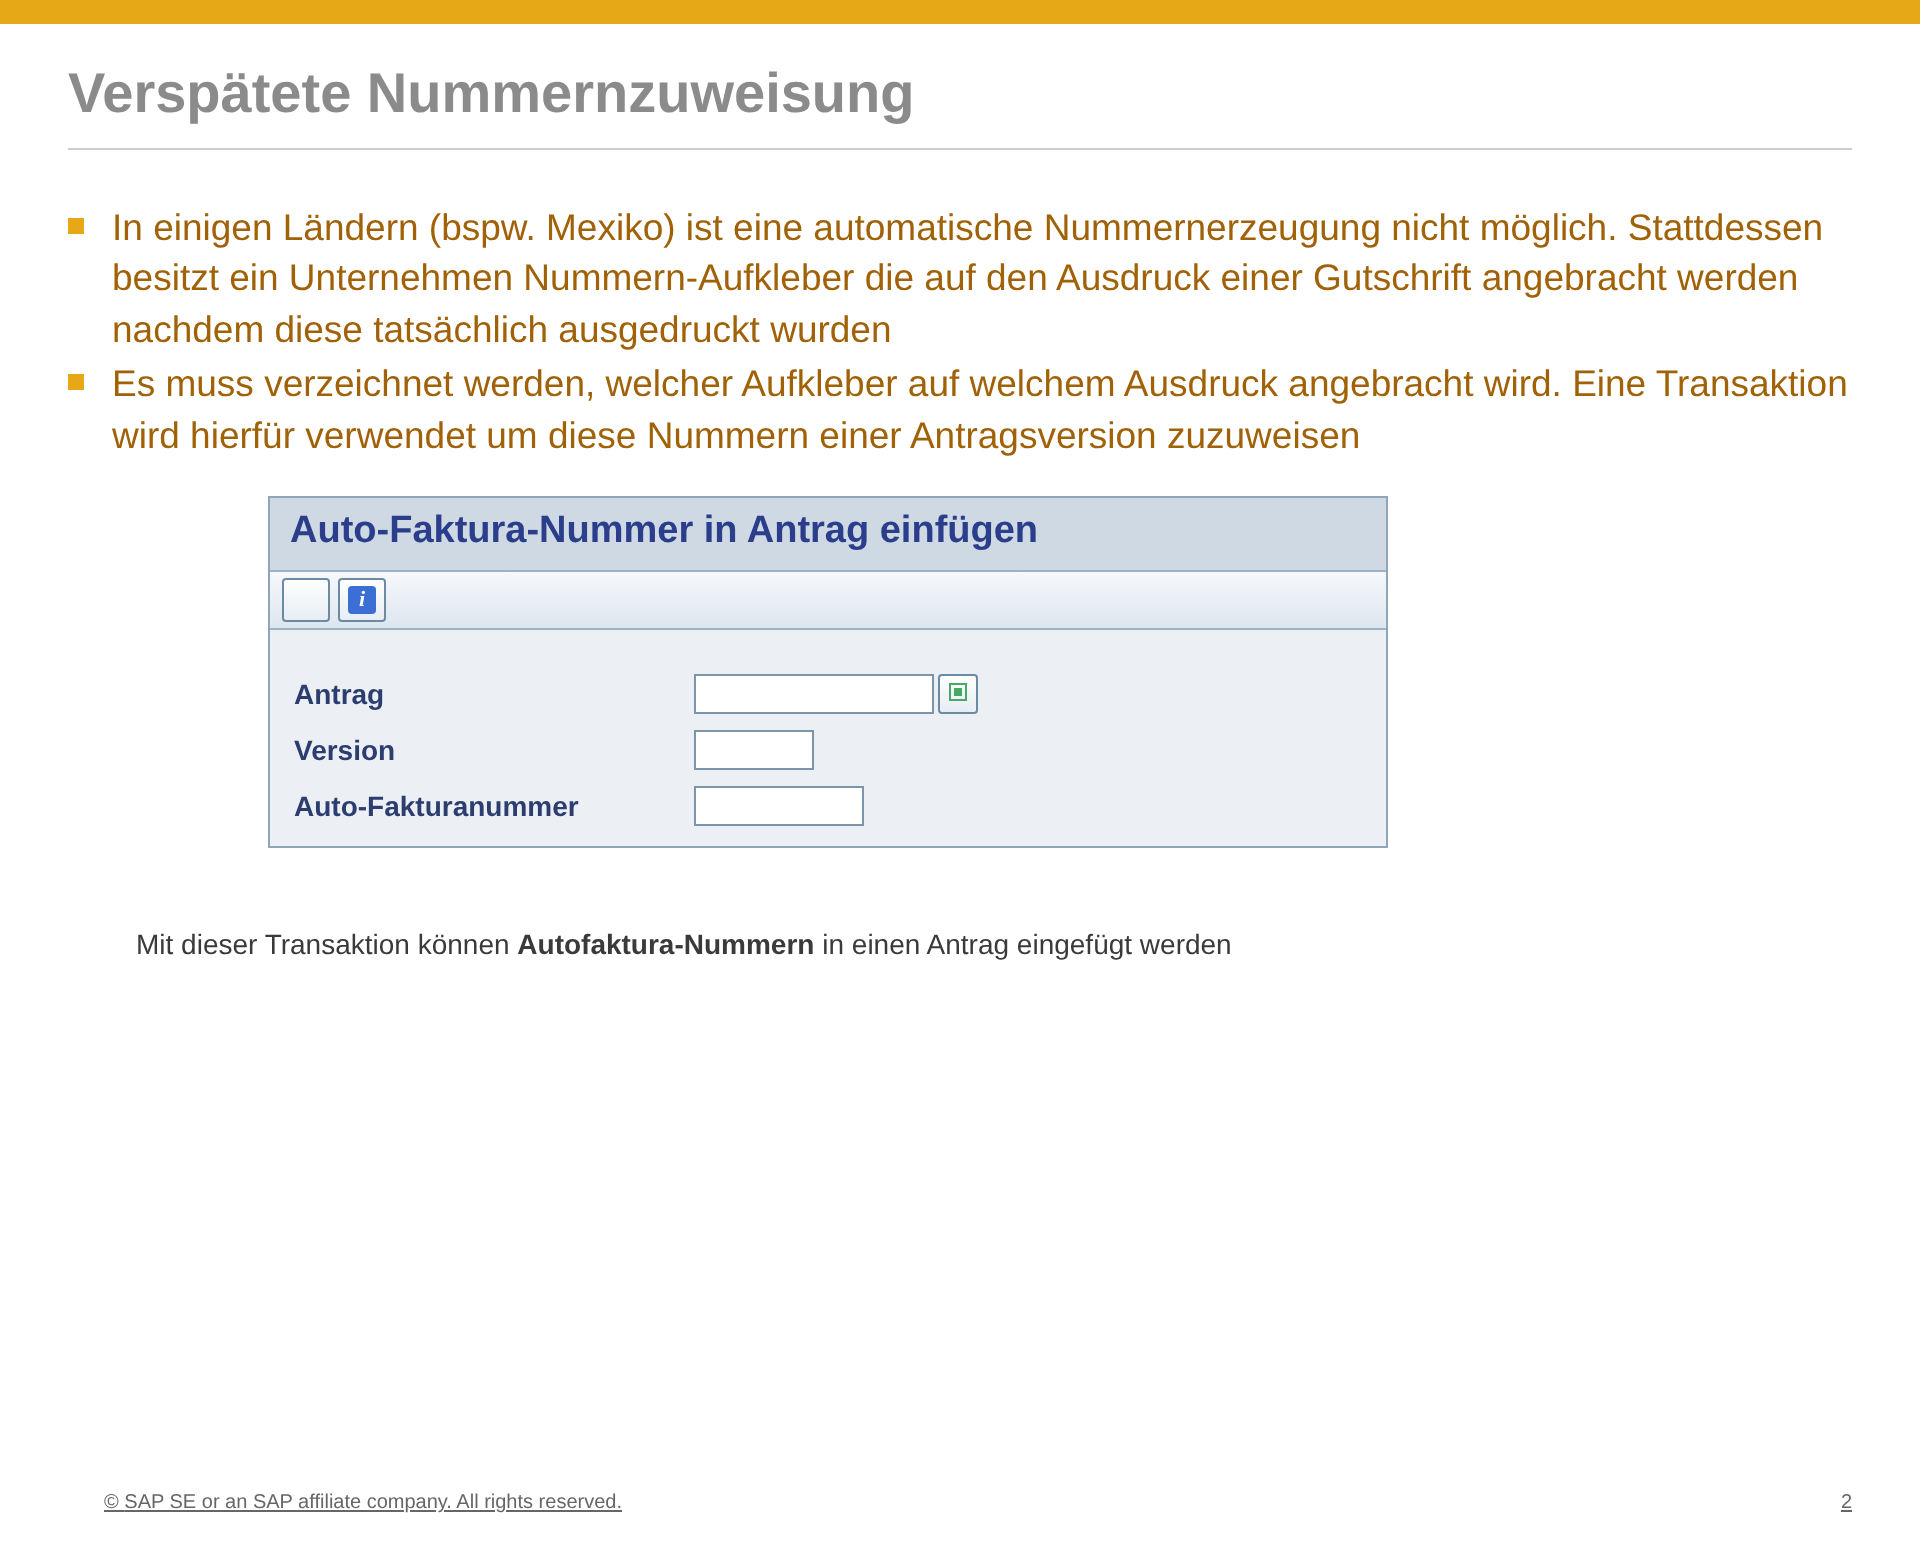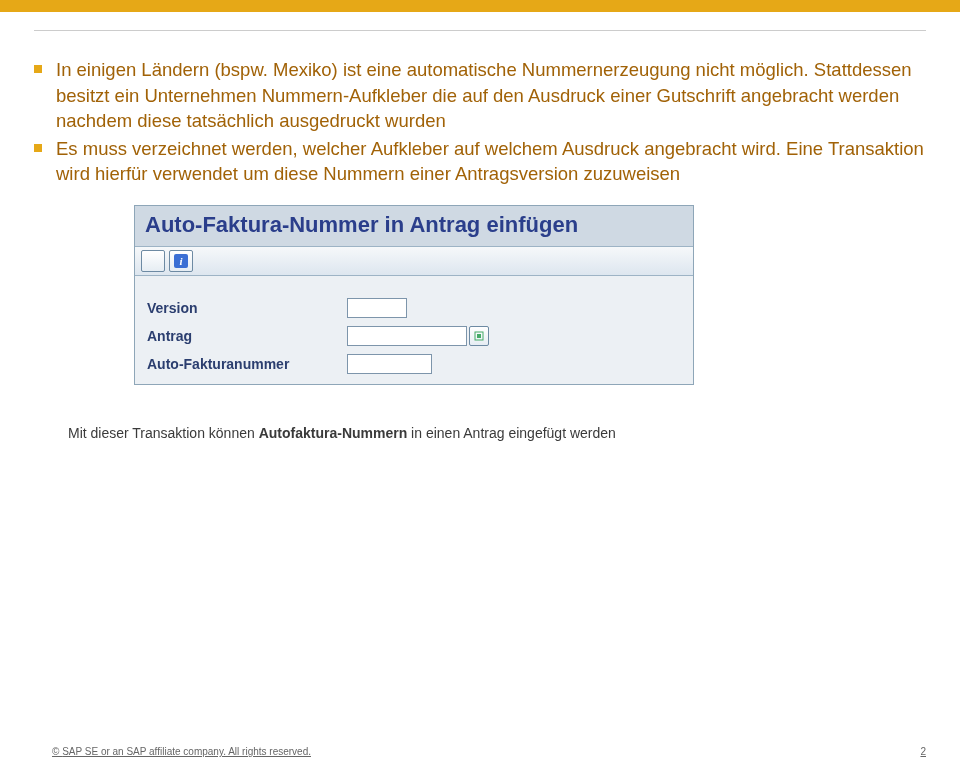--- a/index.html
+++ b/index.html
@@ -60,21 +60,21 @@
     margin-left: 100px;
     width: 560px;
     border: 1px solid #8ea6b8;
   }
   .sap-title-bar {
     background: #cfd9e3;
     padding: 6px 10px 8px 10px;
     font-family: Verdana, Arial, sans-serif;
   }
   .sap-title-text {
-    font-size: 22px;
+    font-size: 19px;
     font-weight: bold;
     color: #2a3e8b;
   }
   .sap-toolbar {
     background: linear-gradient(#f6f8fa, #dde6ef);
     border-top: 1px solid #9db3c5;
     border-bottom: 1px solid #9db3c5;
     padding: 2px 6px;
     display: flex;
     gap: 4px;
@@ -161,20 +161,21 @@
     content: "© ";
   }
 </style>
 </head>
 <body>
 
 <div class="top-bar"></div>
 
 <div class="content">
 
+  <div class="subtitle">Verspätete Nummernzuweisung</div>
   <div class="divider"></div>
 
   <ul class="bullets">
     <li>In einigen Ländern (bspw. Mexiko) ist eine automatische Nummernerzeugung nicht möglich. Stattdessen besitzt ein Unternehmen Nummern-Aufkleber die auf den Ausdruck einer Gutschrift angebracht werden nachdem diese tatsächlich ausgedruckt wurden</li>
     <li>Es muss verzeichnet werden, welcher Aufkleber auf welchem Ausdruck angebracht wird. Eine Transaktion wird hierfür verwendet um diese Nummern einer Antragsversion zuzuweisen</li>
   </ul>
 
   <div class="sap-panel">
     <div class="sap-title-bar">
       <span class="sap-title-text">Auto-Faktura-Nummer in Antrag einfügen</span>
@@ -186,41 +187,41 @@
               <circle cx="8" cy="8" r="6" fill="none" stroke="#2a5" stroke-width="2"></circle>
               <path d="M8 4v4l3 2" stroke="#2a5" stroke-width="2" fill="none"></path>
             </svg>
         </span>
       </div>
       <div class="sap-btn">
         <span style="background:#3b6fd4;color:#fff;border-radius:2px;width:14px;height:14px;display:flex;align-items:center;justify-content:center;font-family:Georgia,serif;font-style:italic;font-size:11px;">i</span>
       </div>
     </div>
     <div class="sap-body">
-      <div class="sap-row">
-        <div class="sap-label">Version</div>
-        <div class="sap-input-wrap">
-          <input class="sap-input w-short" value="" style="">
-        </div>
-      </div>
       <div class="sap-row">
         <div class="sap-label">Antrag</div>
         <div class="sap-input-wrap">
           <input class="sap-input w-long" value="" style="">
           <div class="sap-search-btn">
             <span>
               <svg viewBox="0 0 10 10">
                   <rect x="1" y="1" width="8" height="8" fill="none" stroke="#4a6" stroke-width="1"></rect>
                   <rect x="3" y="3" width="4" height="4" fill="#4a6"></rect>
                 </svg>
             </span>
           </div>
         </div>
       </div>
       <div class="sap-row">
+        <div class="sap-label">Version</div>
+        <div class="sap-input-wrap">
+          <input class="sap-input w-short" value="" style="">
+        </div>
+      </div>
+      <div class="sap-row">
         <div class="sap-label">Auto-Fakturanummer</div>
         <div class="sap-input-wrap">
           <input class="sap-input w-med" value="" style="">
         </div>
       </div>
     </div>
   </div>
 
   <div class="bottom-note">
     <span>Mit dieser Transaktion können </span><b>Autofaktura-Nummern</b><span> in einen Antrag eingefügt werden</span>

